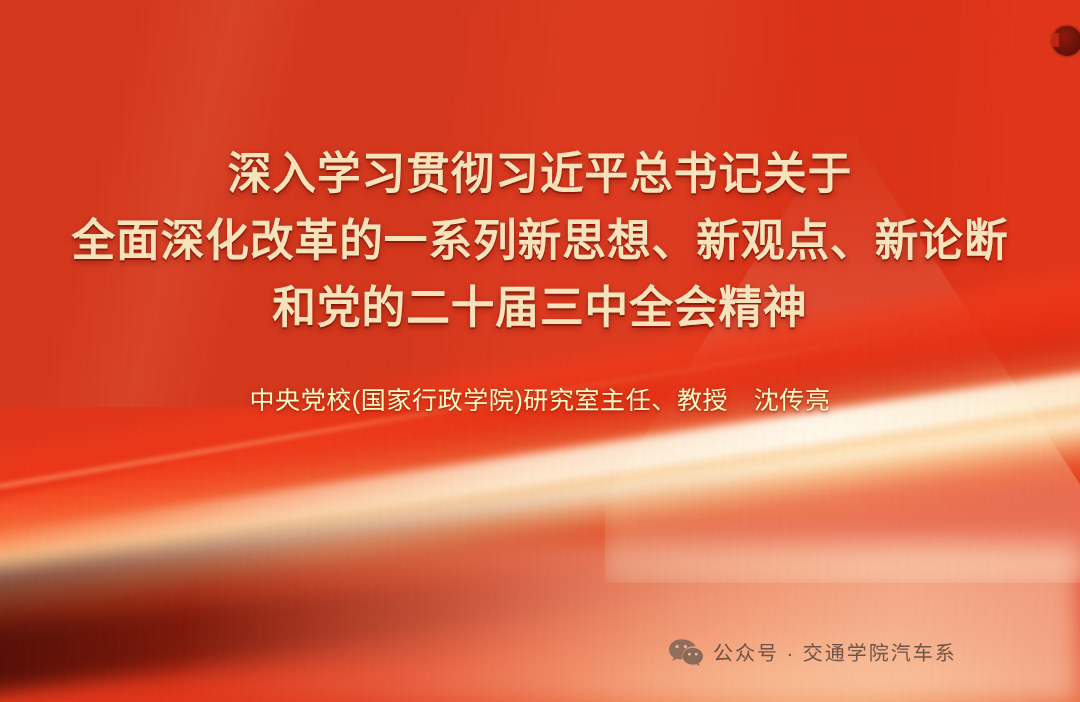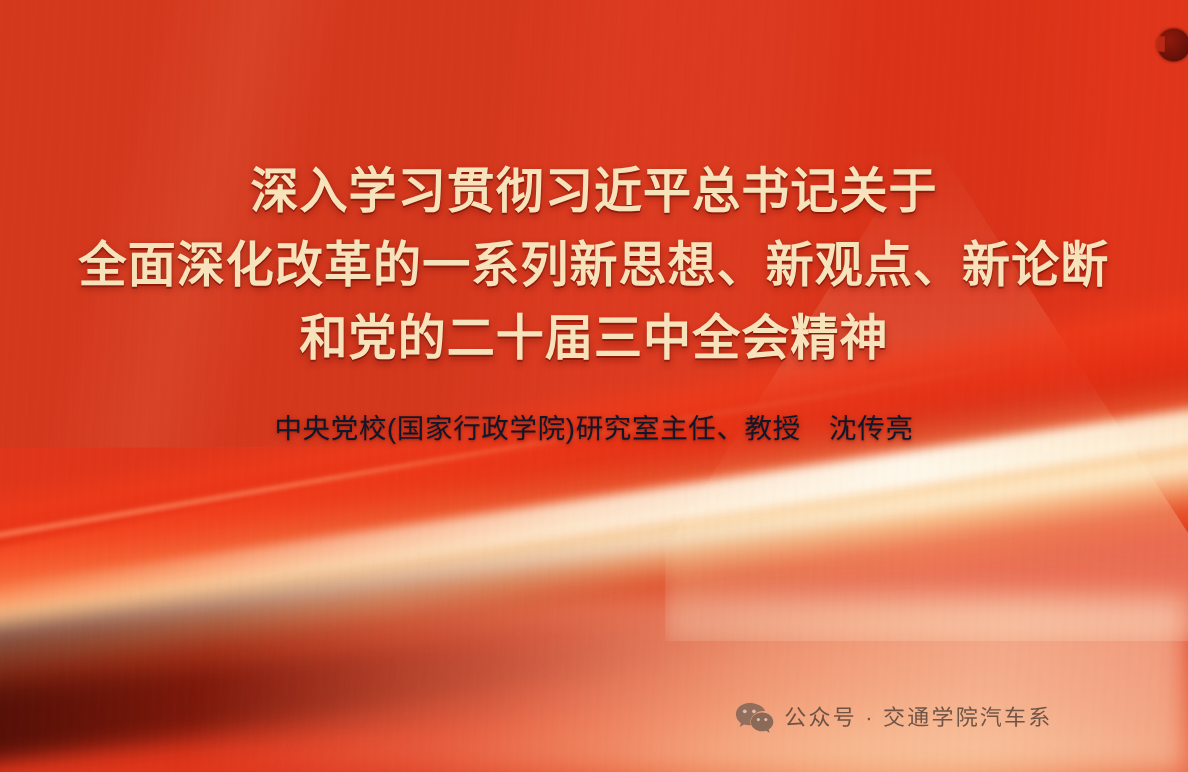--- a/index.html
+++ b/index.html
@@ -287,23 +287,23 @@
   }
   .title-line.l1 { font-size: 45px; }
   .title-line.l2 { font-size: 45px; }
   .title-line.l3 { font-size: 45px; }
 
   
   .subtitle {
     position: absolute;
     left: 0;
     right: 0;
-    top: 373px;
+    top: 383px;
     text-align: center;
-    color: #0f172a;
+    color: #fef9c3;
     font-size: 25px;
     line-height: 34px;
     font-weight: 500;
     letter-spacing: 0.6px;
     white-space: pre;
     text-shadow:
       0 1px 2px rgba(120,18,6,0.55),
       0 2px 6px rgba(110,14,4,0.35);
     user-select: none;
   }

